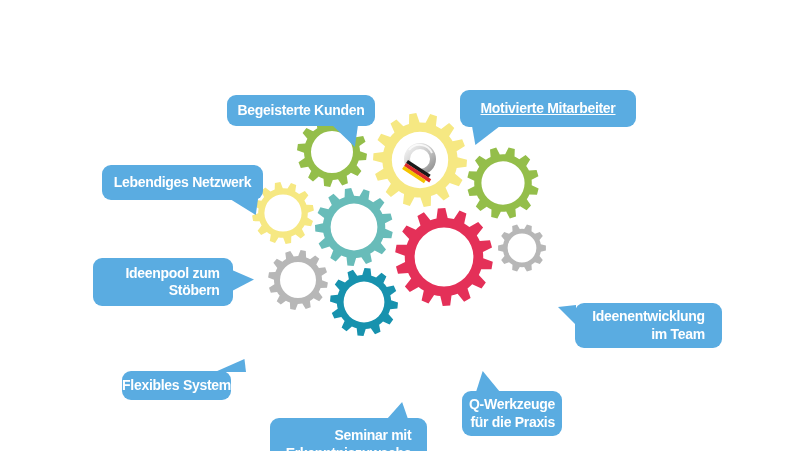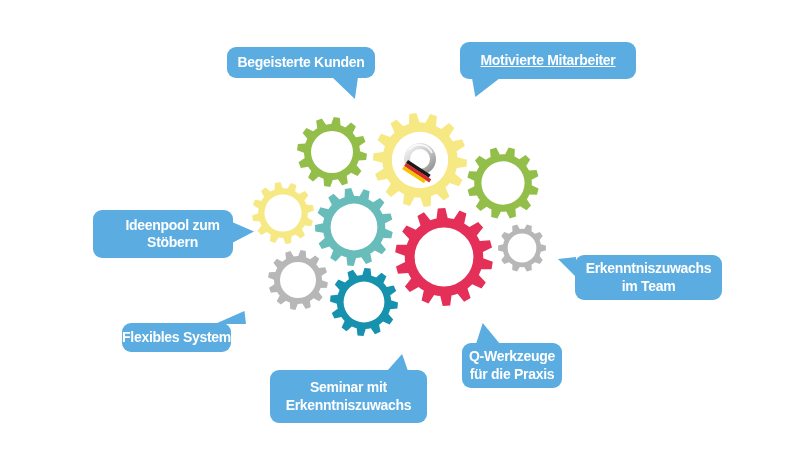--- a/index.html
+++ b/index.html
@@ -2,21 +2,21 @@
 <html style="--bubble: #5AACE1;"><head>
 <meta charset="utf-8">
 <style>
   html,body{margin:0;padding:0;background:#fff;}
   .canvas{position:relative;width:800px;height:451px;background:#fff;overflow:hidden;
           font-family:"Liberation Sans",sans-serif;}
   #gears-svg{position:absolute;left:0;top:0;}
   .bubble{position:absolute;background:var(--bubble,#5AACE1);border-radius:9px;
           display:flex;align-items:center;justify-content:center;
           color:#fff;font-weight:bold;font-size:14px;letter-spacing:-0.3px;line-height:1.25;
-          text-align:center;white-space:pre-line;z-index:5;}
+          text-align:right;white-space:pre-line;z-index:5;margin-top:48px;}
   .tail{position:absolute;background:var(--bubble,#5AACE1);}
   
   .b1{left:227px;top:47px;width:148px;height:31px;}
   .b2{left:460px;top:42px;width:176px;height:37px;text-decoration:underline;}
   .b3{left:102px;top:117px;width:161px;height:35px;}
   .b4{left:578px;top:132px;width:130px;height:43px;}
   .b5{left:93px;top:210px;width:121px;height:48px;padding-left:19px;}
   .b6{left:575px;top:255px;width:147px;height:45px;}
   .b7{left:122px;top:323px;width:109px;height:29px;}
   .b8{left:462px;top:343px;width:100px;height:45px;}
@@ -68,31 +68,35 @@
   <div class="bubble b1">
     <span class="tail"></span>
     <span class="lbl">Begeisterte Kunden</span>
   </div>
 
   <div class="bubble b2">
     <span class="tail"></span>
     <span class="lbl">Motivierte Mitarbeiter</span>
   </div>
 
+  <div class="bubble b3">
+    <span class="tail"></span>
+    <span class="lbl">Lebendiges Netzwerk</span>
+  </div>
 
 
   <div class="bubble b5">
     <span class="tail"></span>
     <span class="lbl">Ideenpool zum
 Stöbern</span>
   </div>
 
   <div class="bubble b6">
     <span class="tail"></span>
-    <span class="lbl">Erkenntniszuwachs
+    <span class="lbl">Ideenentwicklung
 im Team</span>
   </div>
 
   <div class="bubble b7">
     <span class="tail"></span>
     <span class="lbl">Flexibles System</span>
   </div>
 
   <div class="bubble b8">
     <span class="tail"></span>

